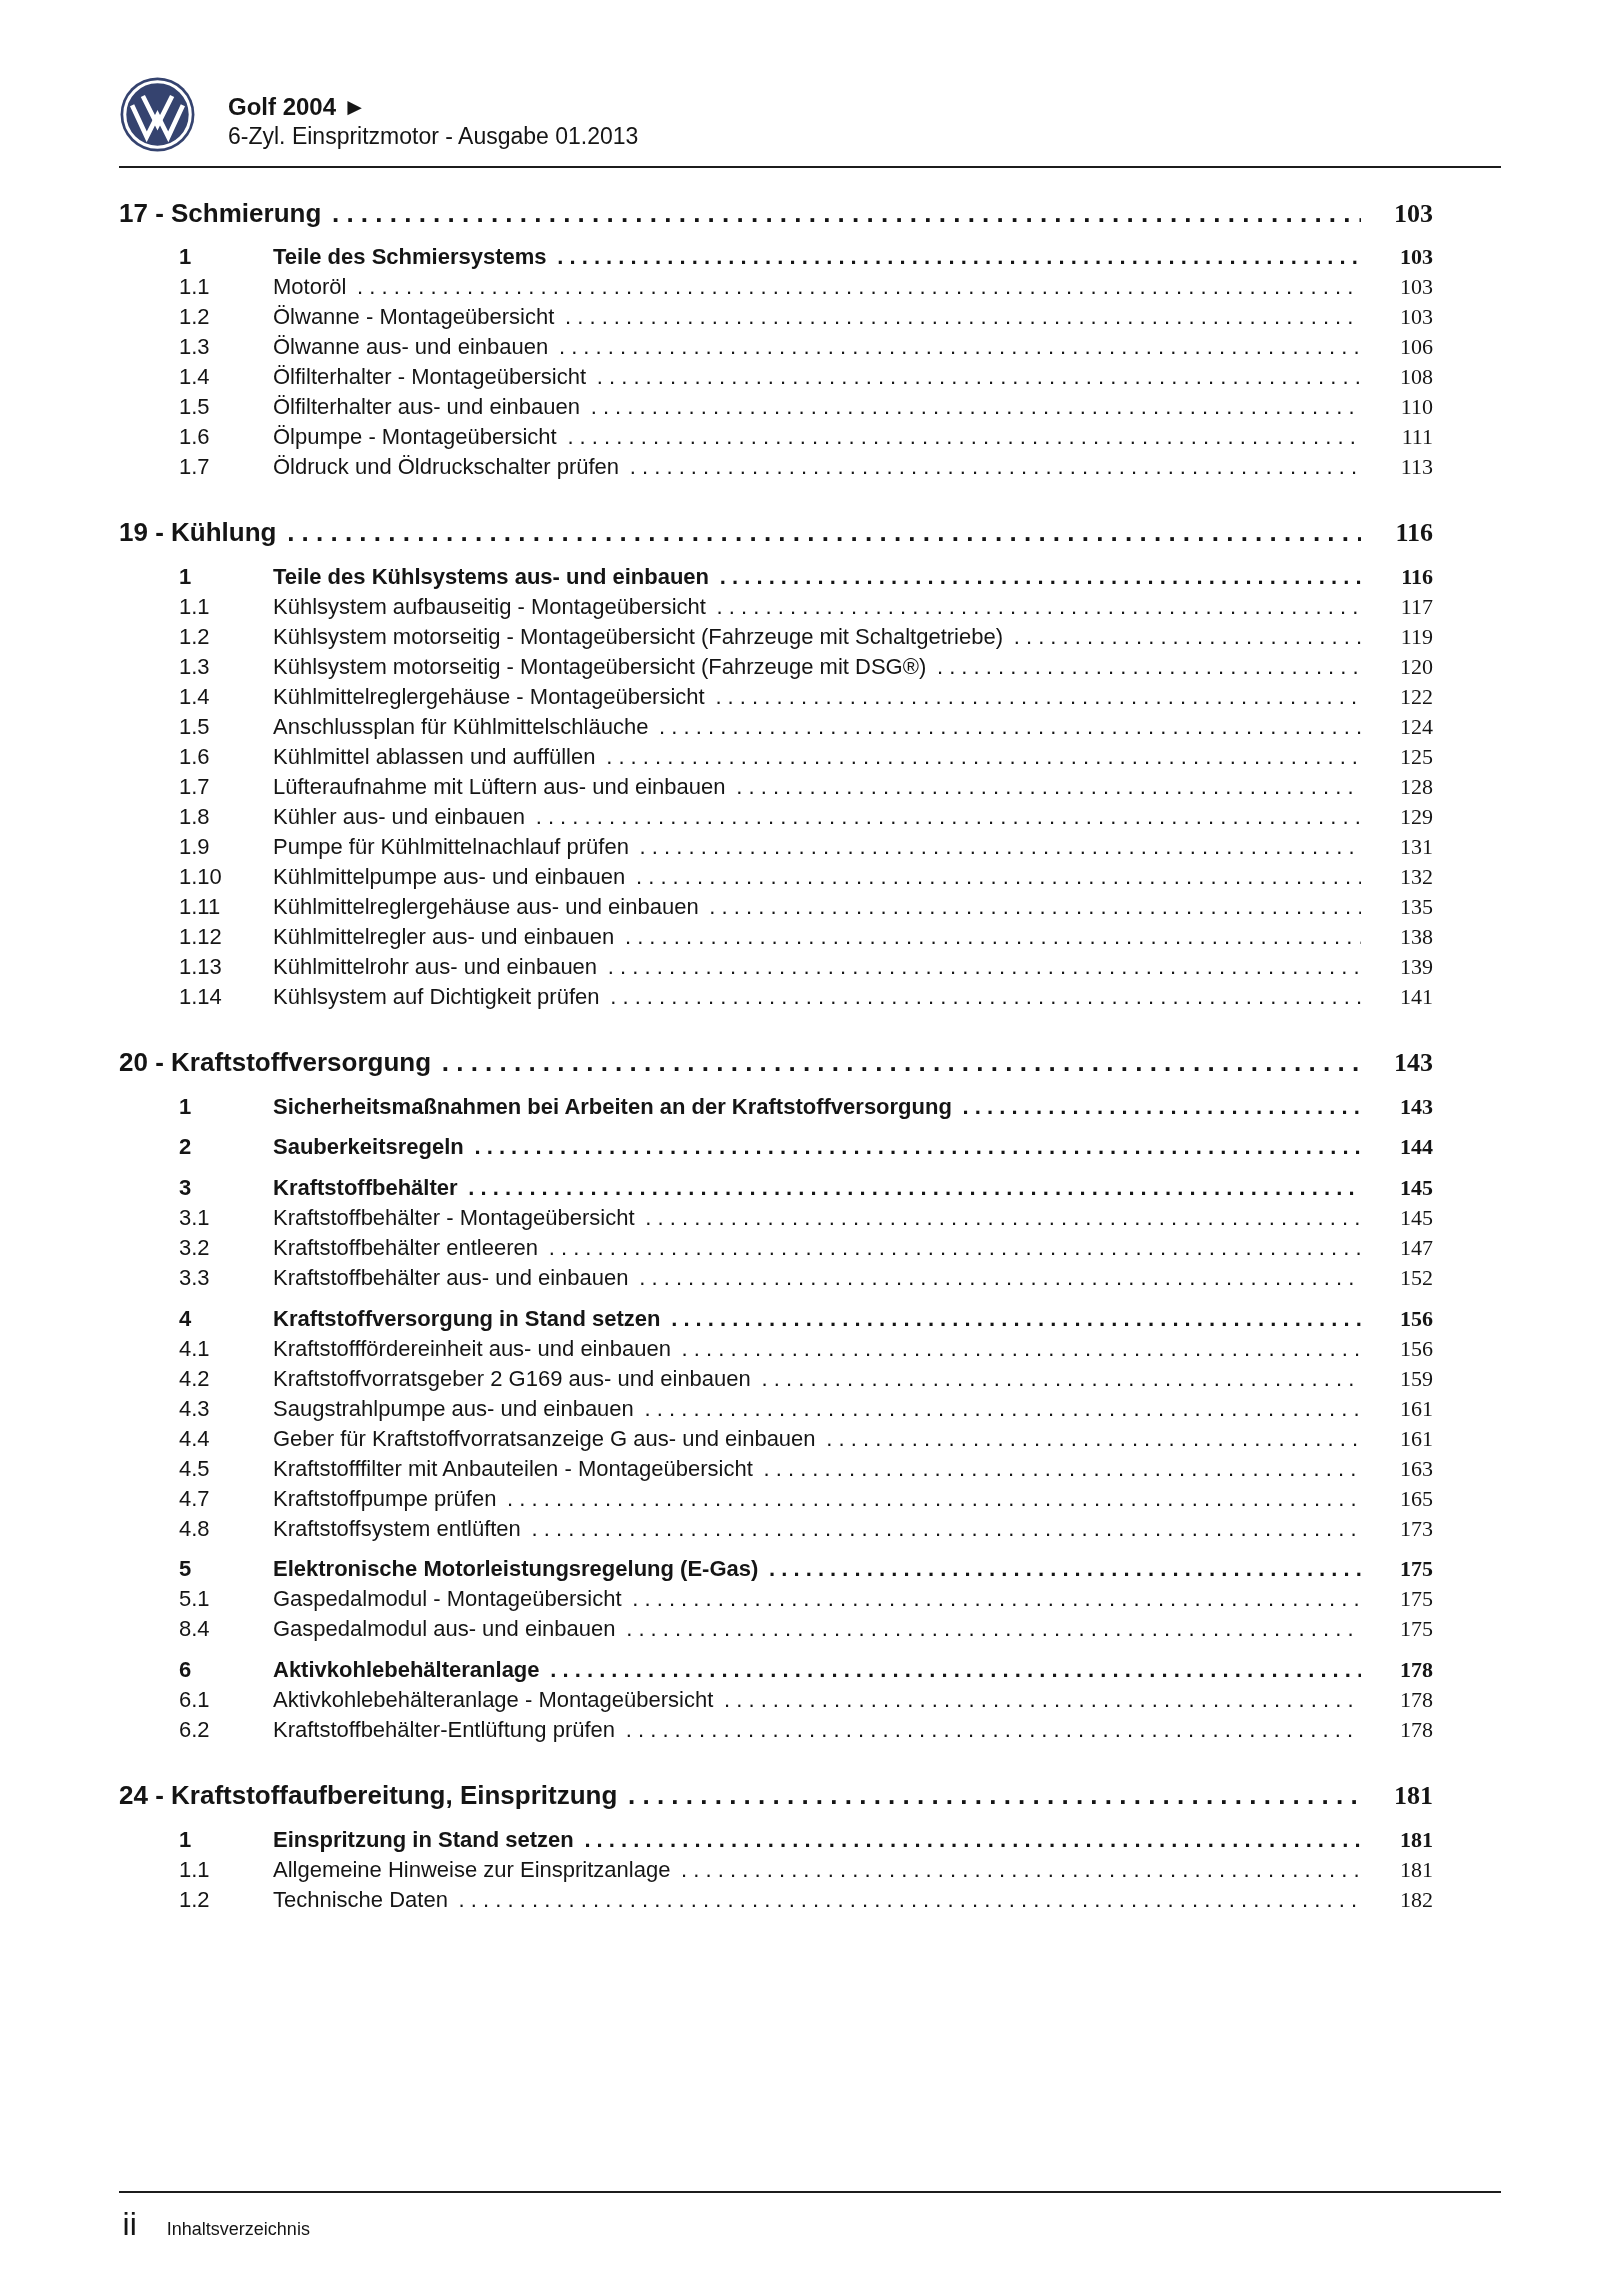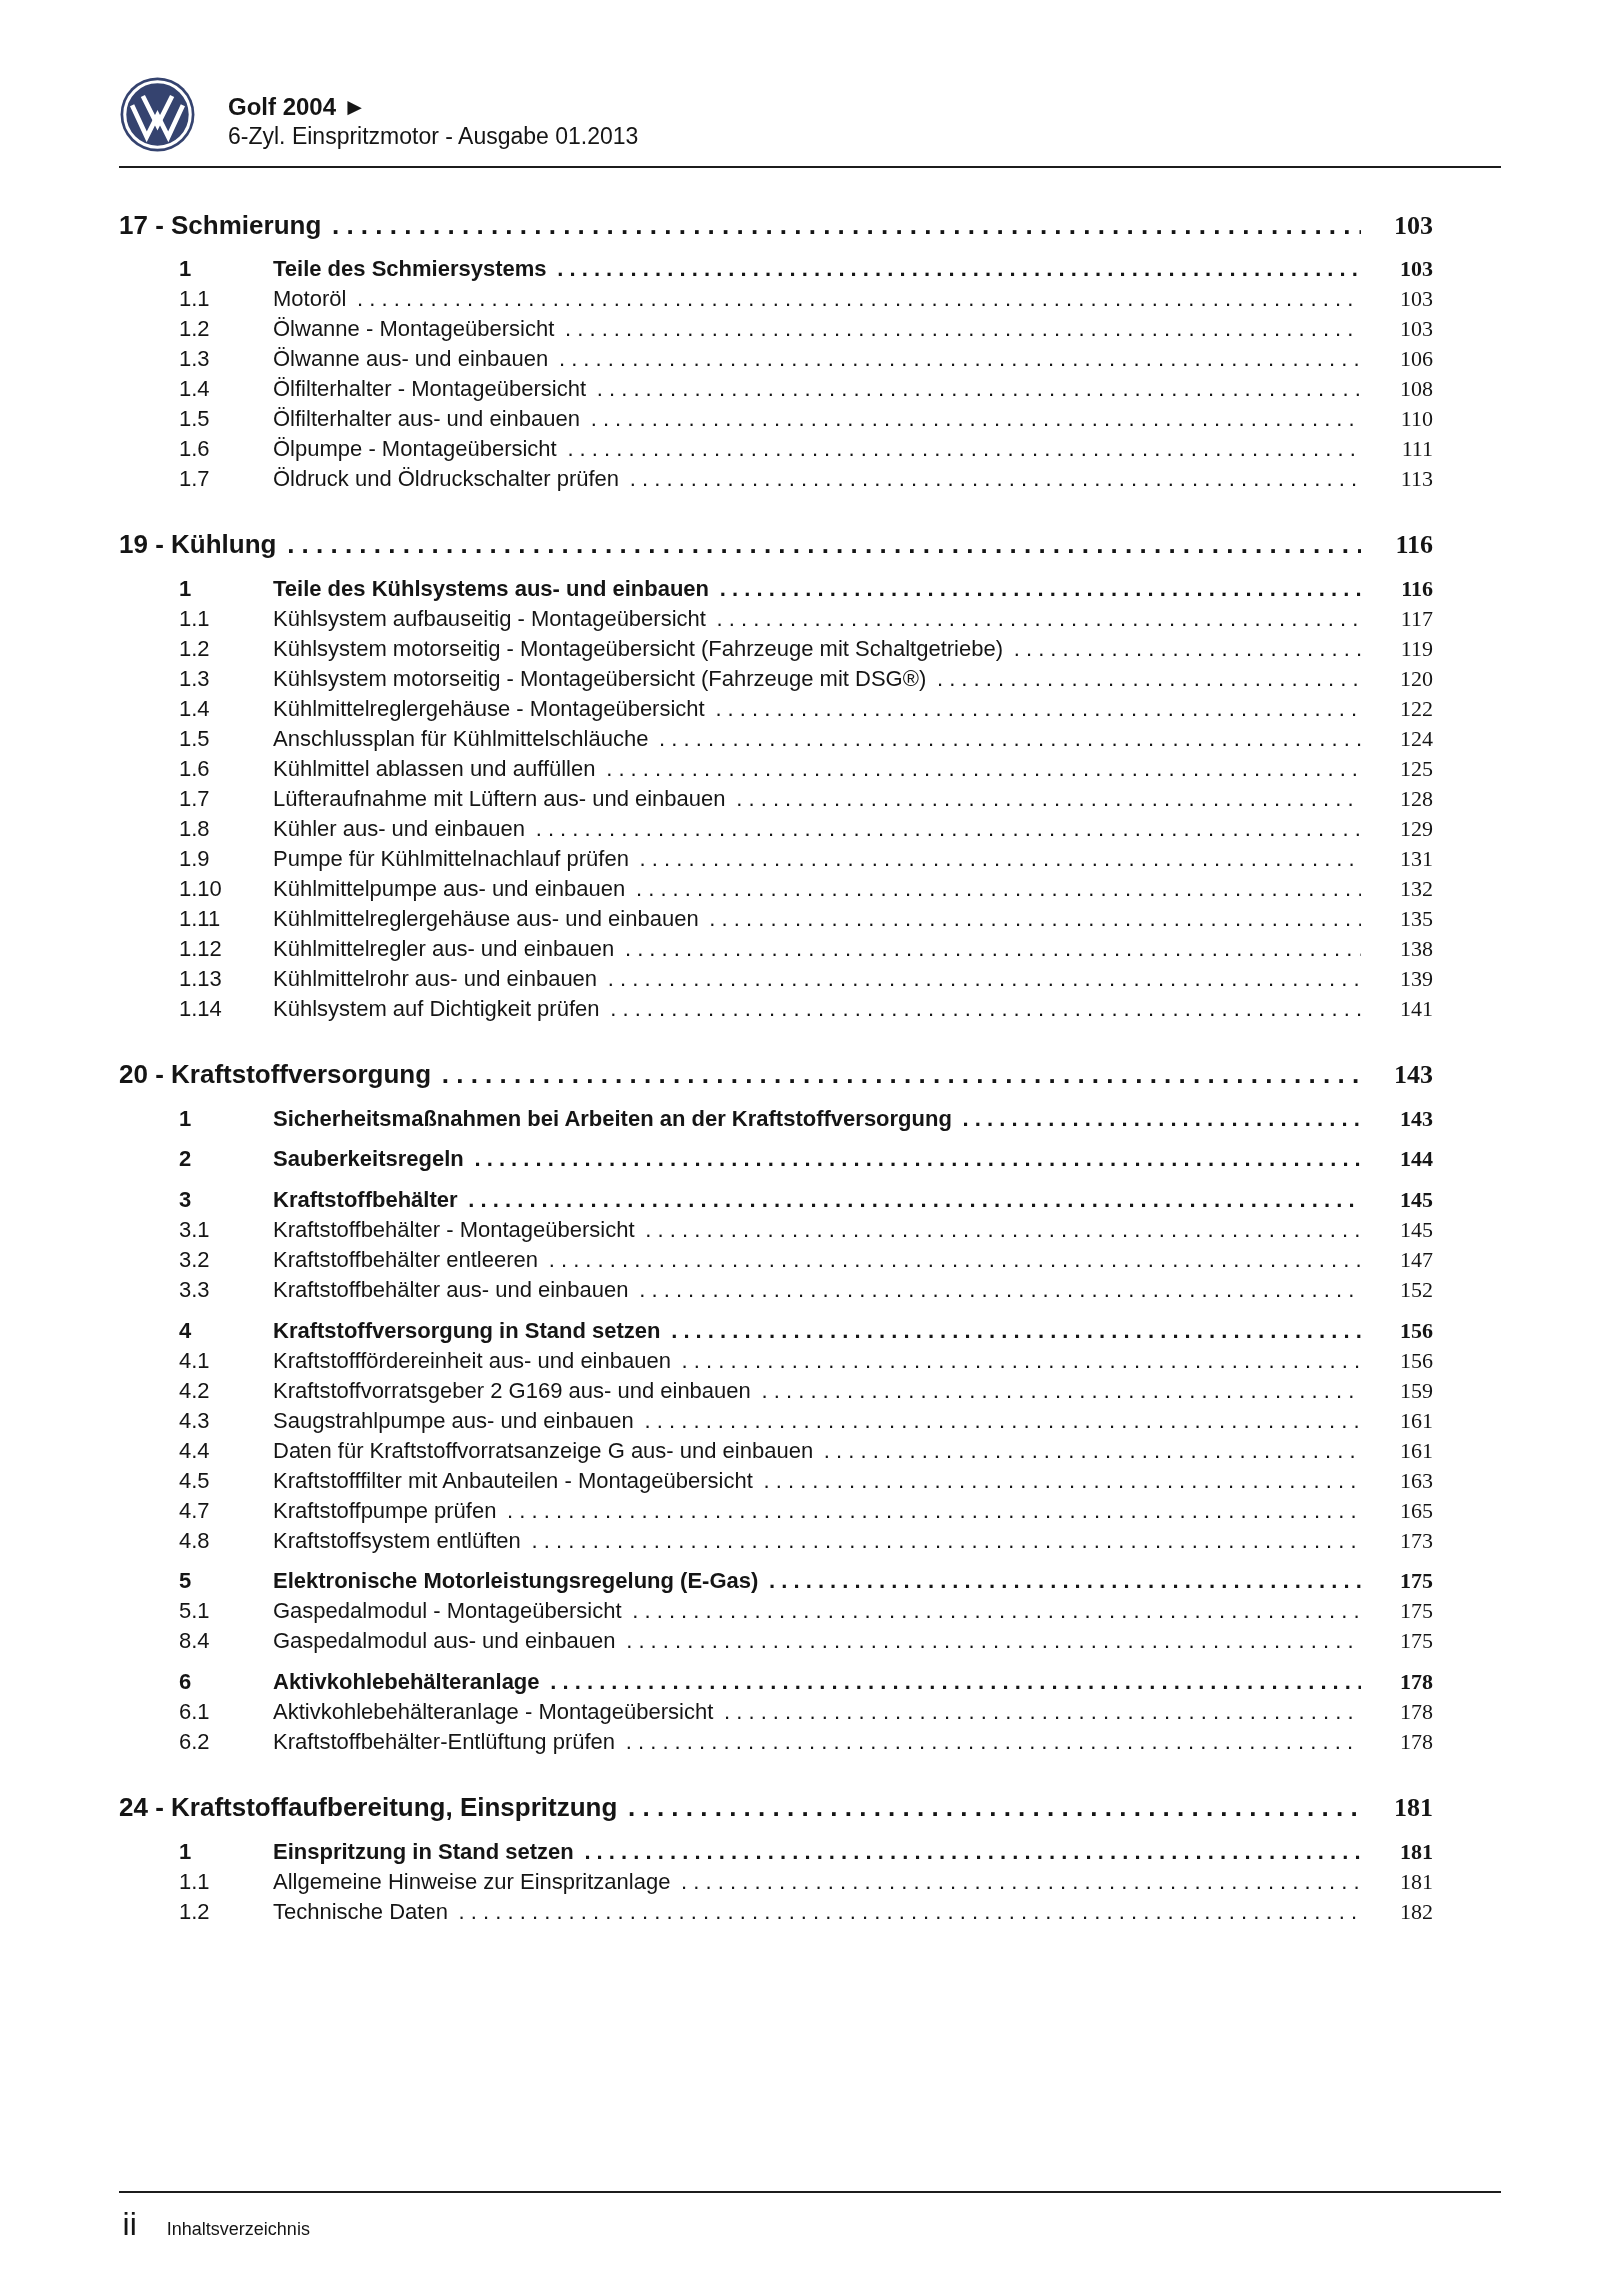--- a/index.html
+++ b/index.html
@@ -21,21 +21,21 @@
   .logo-wrap { width: 77px; height: 77px; flex: none; }
   .logo-wrap svg { width: 100%; height: 100%; display: block; }
   .header-text { padding-bottom: 1.8px; }
   .model-line { font-size: 24px; font-weight: bold; line-height: 30px; }
   .edition-line { font-size: 23px; line-height: 29.6px; }
   .header-rule {
     border: none; border-top: 2.7px solid #1c1c1c;
     width: 1382px; margin-top: 12.5px;
   }
   
-  .toc { margin-top: 39px; width: 1314px; }
+  .toc { margin-top: 27px; width: 1314px; }
   .chapter { margin-top: 32px; }
   .chapter:first-child { margin-top: 0; }
   .chapter-row {
     display: flex; align-items: baseline;
     font-size: 26px; font-weight: bold; line-height: 36px;
     margin-bottom: 5.4px;
   }
   .entry-row {
     display: flex; align-items: baseline;
     font-size: 22px; line-height: 30px;
@@ -294,21 +294,21 @@
           <span class="pagenum">159</span>
         </div>
         <div class="entry-row">
           <span class="num">4.3</span>
           <span class="title">Saugstrahlpumpe aus- und einbauen</span>
           <span class="leader"></span>
           <span class="pagenum">161</span>
         </div>
         <div class="entry-row">
           <span class="num">4.4</span>
-          <span class="title">Daten für Kraftstoffvorratsanzeige G aus- und einbauen</span>
+          <span class="title">Geber für Kraftstoffvorratsanzeige G aus- und einbauen</span>
           <span class="leader"></span>
           <span class="pagenum">161</span>
         </div>
         <div class="entry-row">
           <span class="num">4.5</span>
           <span class="title">Kraftstofffilter mit Anbauteilen - Montageübersicht</span>
           <span class="leader"></span>
           <span class="pagenum">163</span>
         </div>
         <div class="entry-row">

